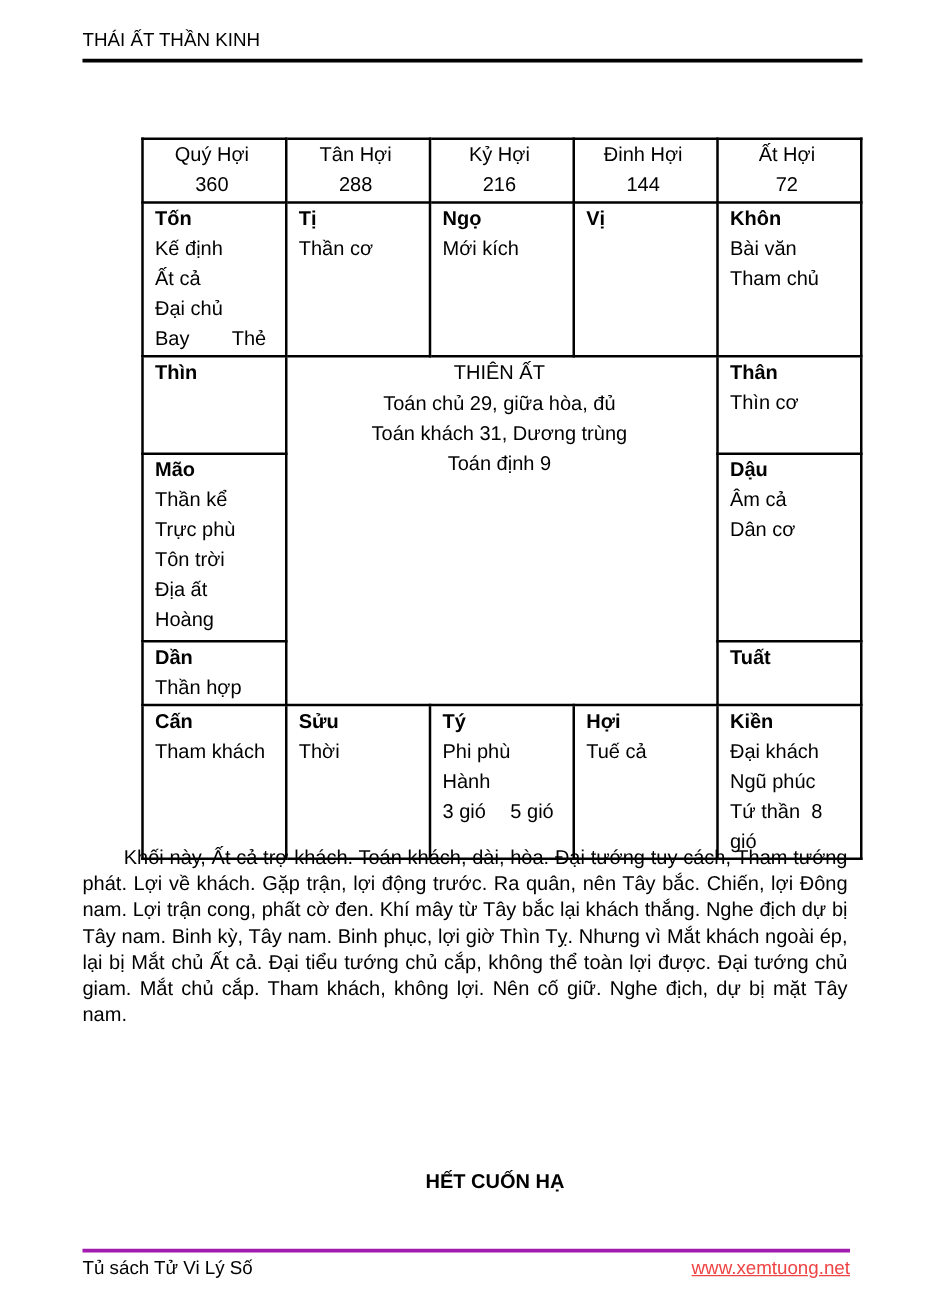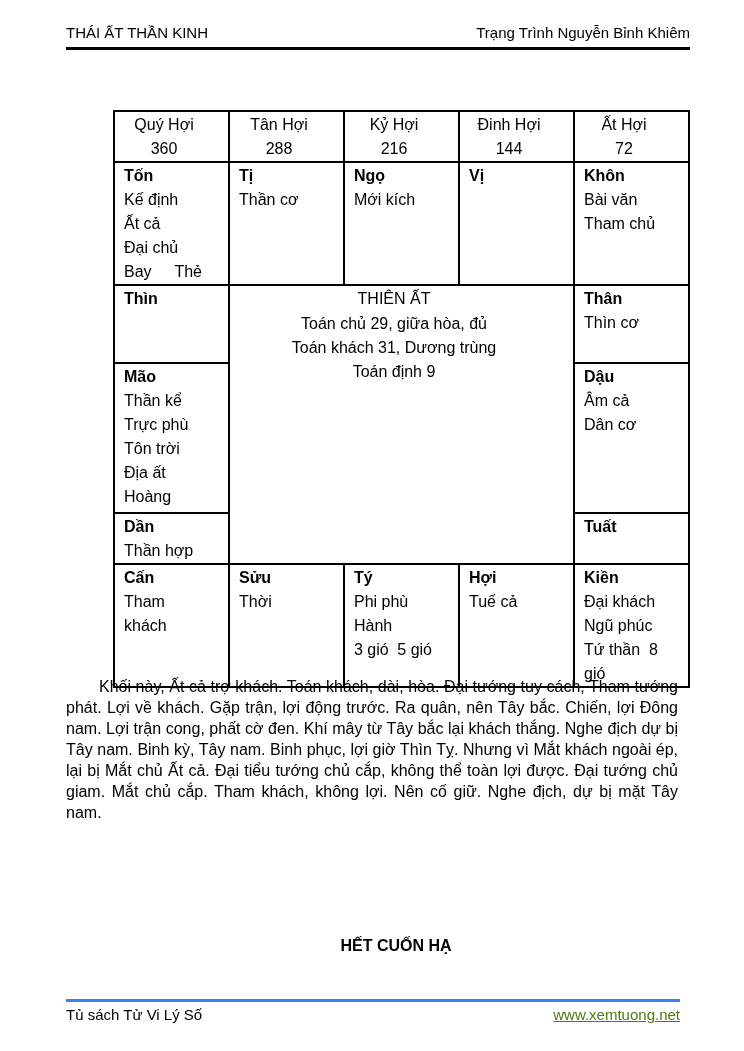--- a/index.html
+++ b/index.html
@@ -27,21 +27,21 @@
   table.chart {
     border-collapse: collapse;
     table-layout: fixed;
     width: 577px;
   }
   table.chart td {
     border: 2px solid #000;
     vertical-align: top;
     font-size: 16px;
     line-height: 24px;
-    padding: 1px 24px 0 9px;
+    padding: 1px 13px 0 9px;
     overflow: hidden;
   }
   tr.r1 { height: 48px; }
   tr.r2 { height: 123px; }
   tr.r3 { height: 78px; }
   tr.r4 { height: 150px; }
   tr.r5 { height: 48px; }
   tr.r6 { height: 101px; }
   td.hdr { text-align: center; line-height: 23px; padding-top: 2px; }
   .cell-label { font-weight: bold; }
@@ -65,36 +65,35 @@
 
   .closing-title {
     position: absolute; left: 0; right: 0; top: 937px;
     text-align: center;
     font-size: 16px; font-weight: bold; margin-left: 48px;
   }
 
   
   .page-footer {
     position: absolute; left: 66px; right: 64px; top: 999px;
-    border-top: 3px solid #3b82f6;
+    border-top: 3px solid #a21caf;
     padding-top: 4px;
     display: flex; align-items: flex-start;
     font-size: 15px;
   }
   .page-footer .f-left  { flex: 1; text-align: left; }
   .page-footer .f-mid   { flex: 1; text-align: center; }
   .page-footer .f-right { flex: 1; text-align: right; }
-  .f-link { text-decoration: underline; color: #4d7c0f; cursor: pointer; }
+  .f-link { text-decoration: underline; color: #ef4444; cursor: pointer; }
 </style>
 </head>
 <body>
 
 <div class="page-header">
   <span>THÁI ẤT THẦN KINH</span>
-  <span>Trạng Trình Nguyễn Bỉnh Khiêm</span>
 </div>
 
 <div class="chart-wrap">
   <table class="chart">
     <colgroup>
         <col style="width:20%">
         <col style="width:20%">
         <col style="width:20%">
         <col style="width:20%">
         <col style="width:20%">

